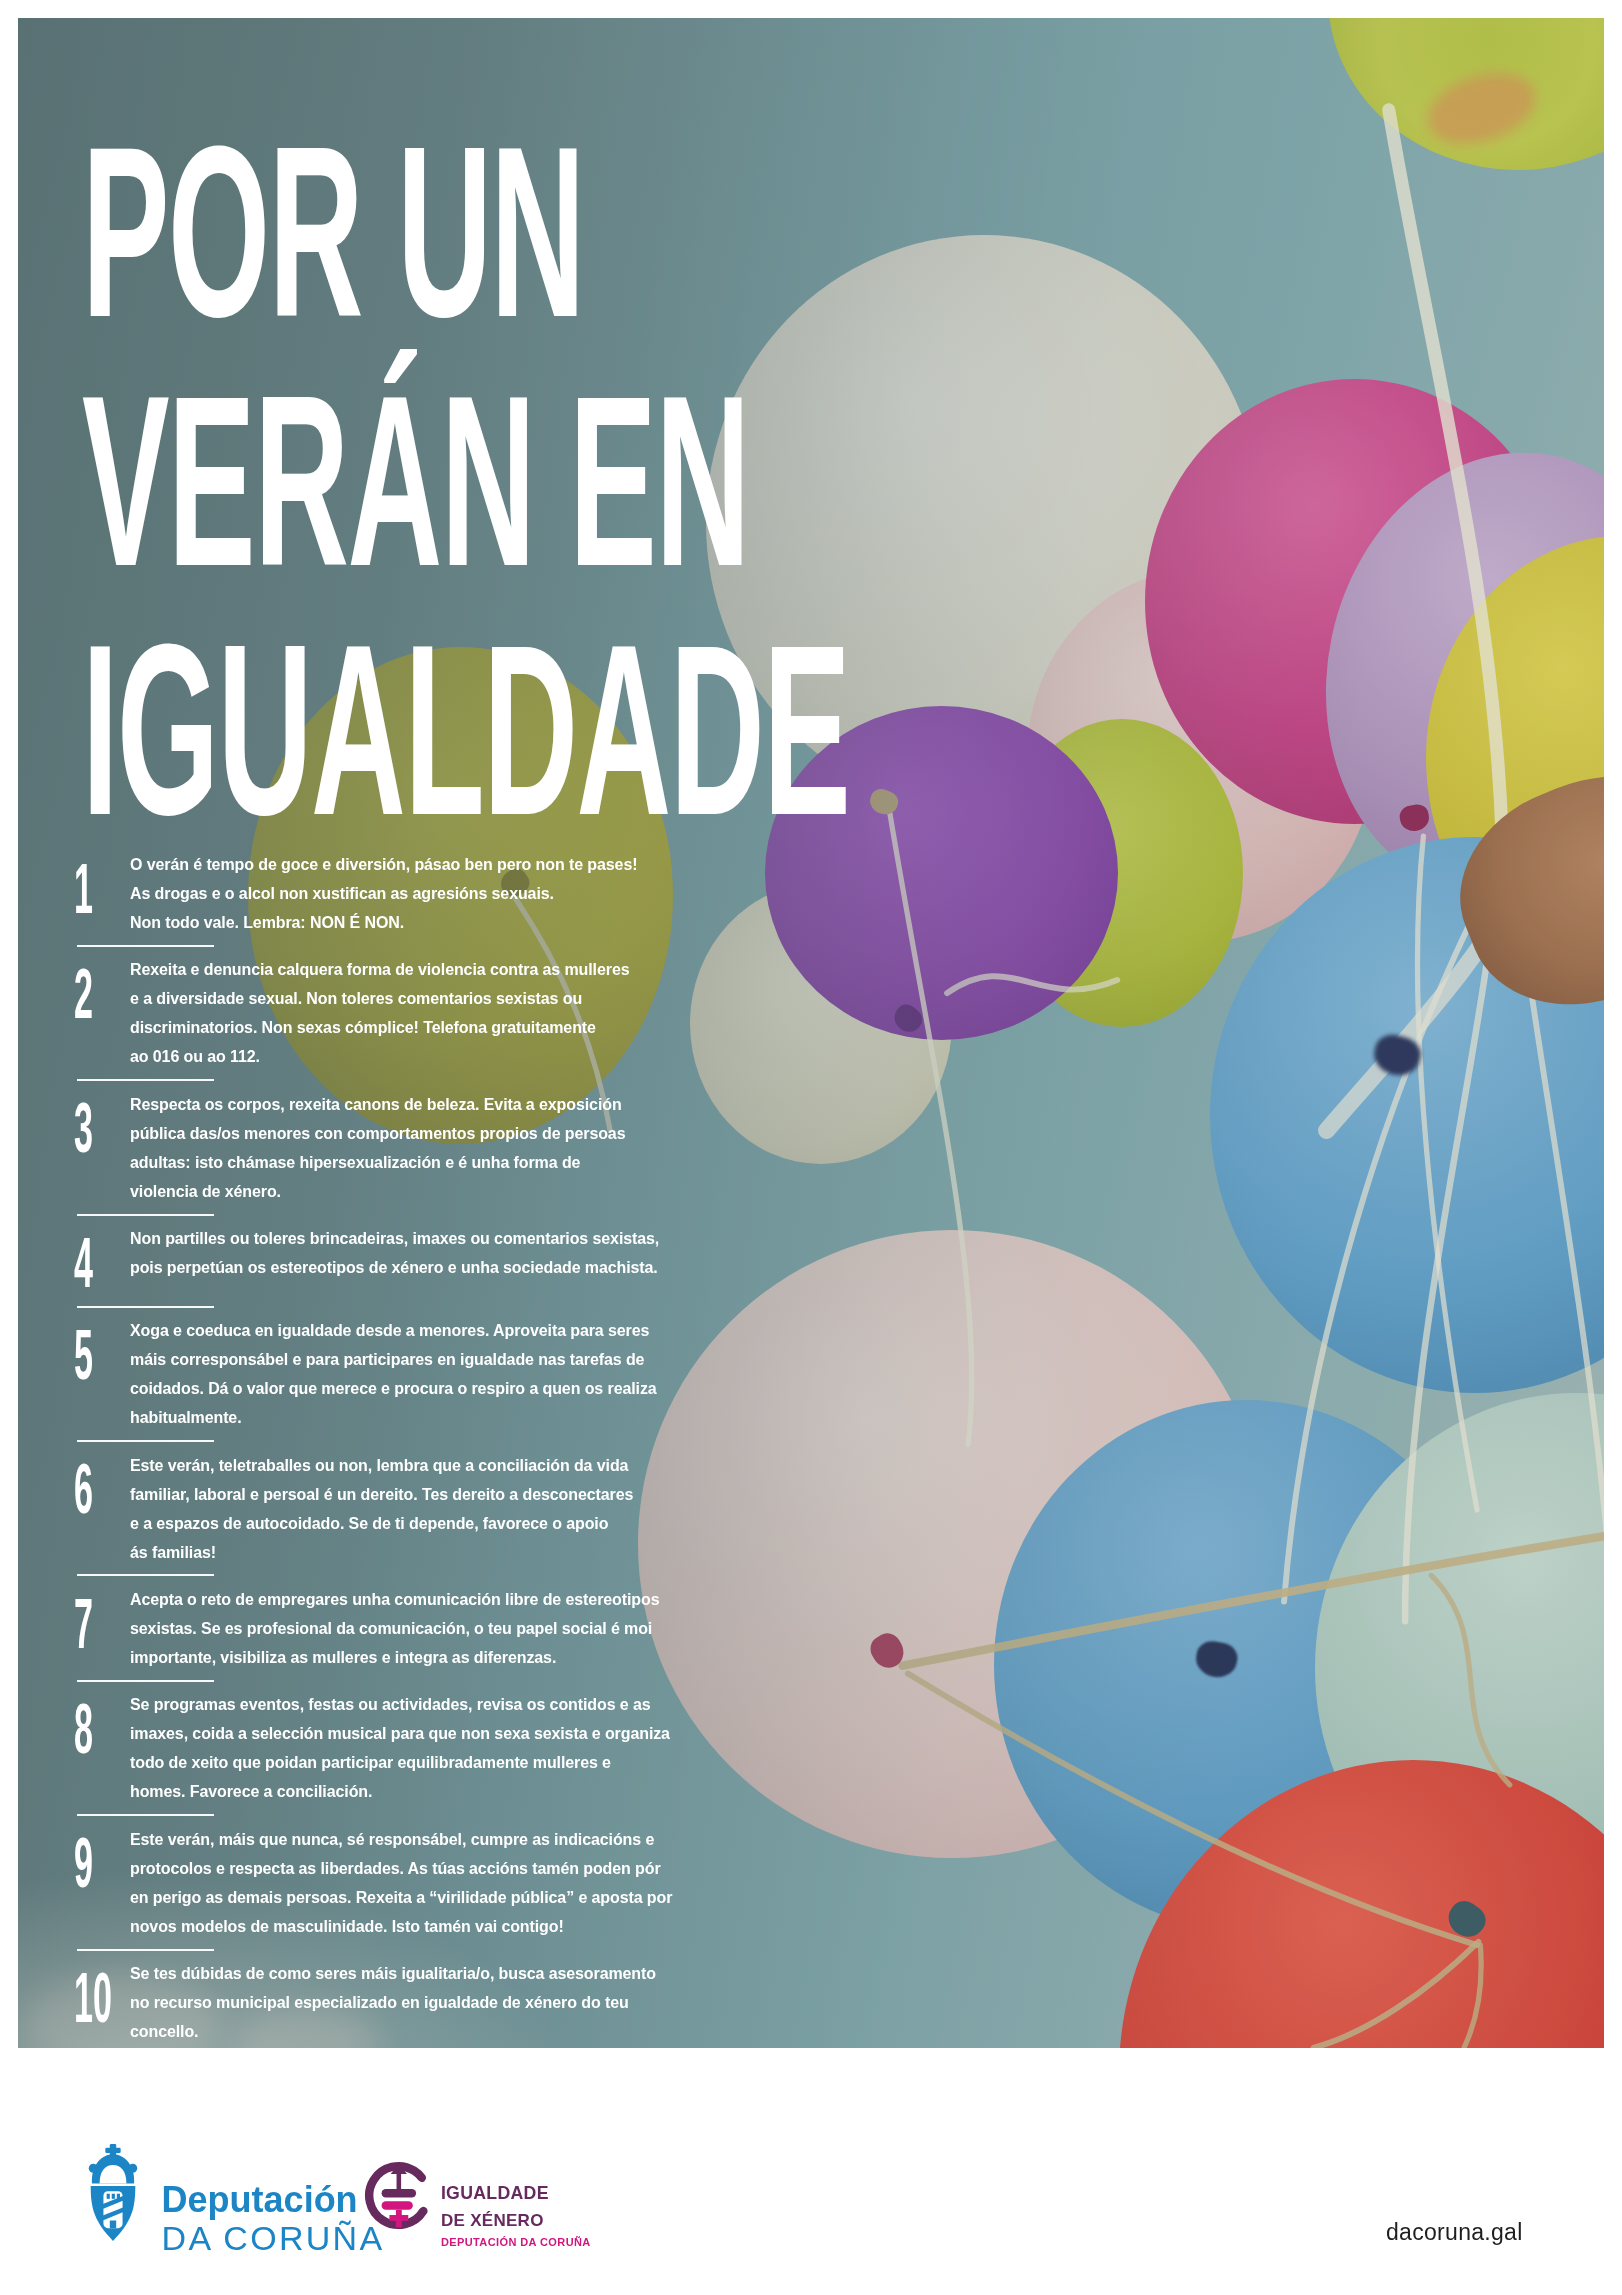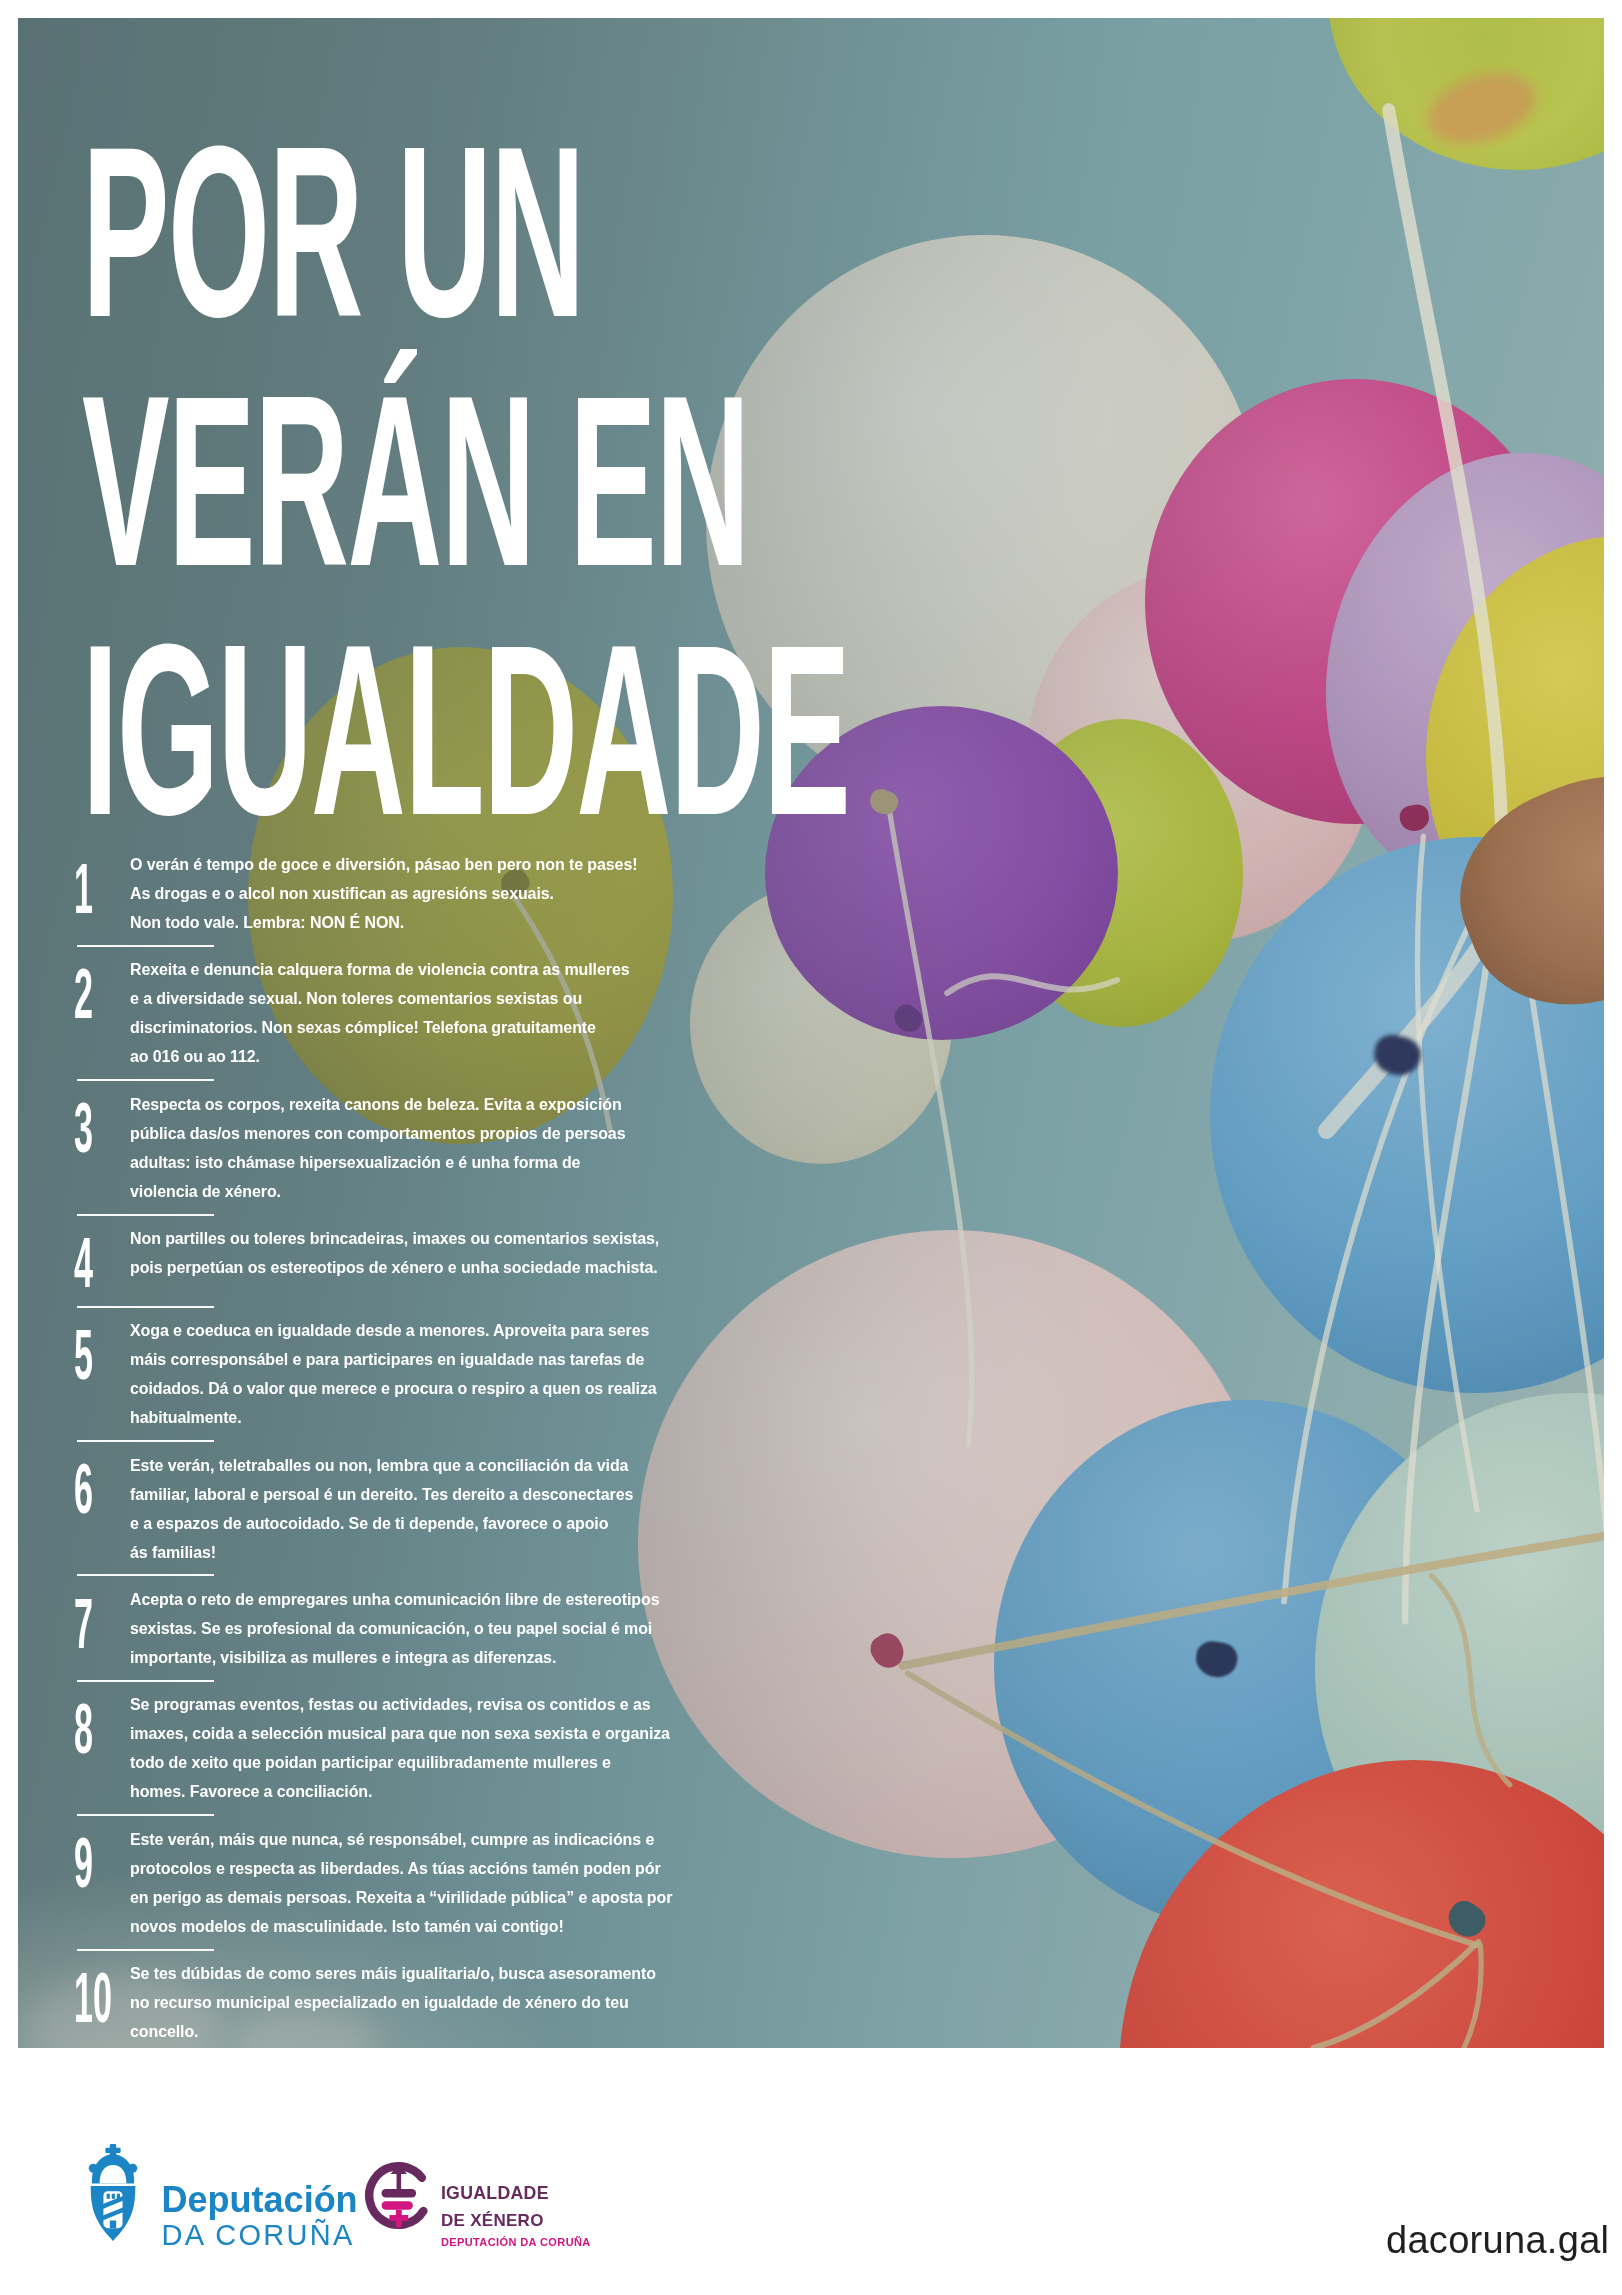--- a/index.html
+++ b/index.html
@@ -67,27 +67,27 @@
   .itxt{
     color:#ffffff;font-size:16px;font-weight:700;line-height:29px;letter-spacing:-0.1px;
     white-space:pre-line;width:870px;
   }
   .sep{width:137px;height:2px;background:rgba(255,255,255,.95);margin:0 0 8.5px 2.6px;}
   
   .footer{position:absolute;left:0;top:2048px;width:1623px;height:247px;background:#ffffff;}
   .dep-logo{position:absolute;left:84px;top:96px;display:flex;align-items:flex-start;}
   .dep-text{margin-left:19.6px;margin-top:38px;}
   .dep-name{font-size:36px;font-weight:700;color:#1b85c5;line-height:1.02;}
-  .dep-sub{font-size:29px;font-weight:400;color:#1b85c5;letter-spacing:2.3px;line-height:1;margin-top:2.6px;}
+  .dep-sub{font-size:34px;font-weight:400;color:#1b85c5;letter-spacing:2.3px;line-height:1;margin-top:2.6px;}
   .ig-logo{position:absolute;left:364px;top:113px;display:flex;}
   .ig-text{margin-left:7.9px;margin-top:23.6px;}
   .ig-1{font-size:17.7px;font-weight:700;color:#662a5e;letter-spacing:0.3px;line-height:1;}
   .ig-2{font-size:17px;font-weight:700;color:#662a5e;letter-spacing:0.3px;line-height:1;margin-top:10px;}
   .ig-3{font-size:11px;font-weight:700;color:#d2157f;letter-spacing:0.4px;line-height:1;margin-top:7.9px;}
-  .site{position:absolute;left:1386px;top:171px;font-size:38px;font-weight:400;color:#1f1f1f;letter-spacing:0.3px;}
+  .site{position:absolute;left:1386px;top:171px;font-size:23px;font-weight:400;color:#1f1f1f;letter-spacing:0.3px;}
 </style>
 </head>
 <body>
 
 <div class="poster">
 
   <div class="photo">
     <div class="balloon b-chartreuse-tr"></div>
     <div class="b-orange-spot" style="position:absolute;"></div>
     <div class="balloon b-white-big"></div>

